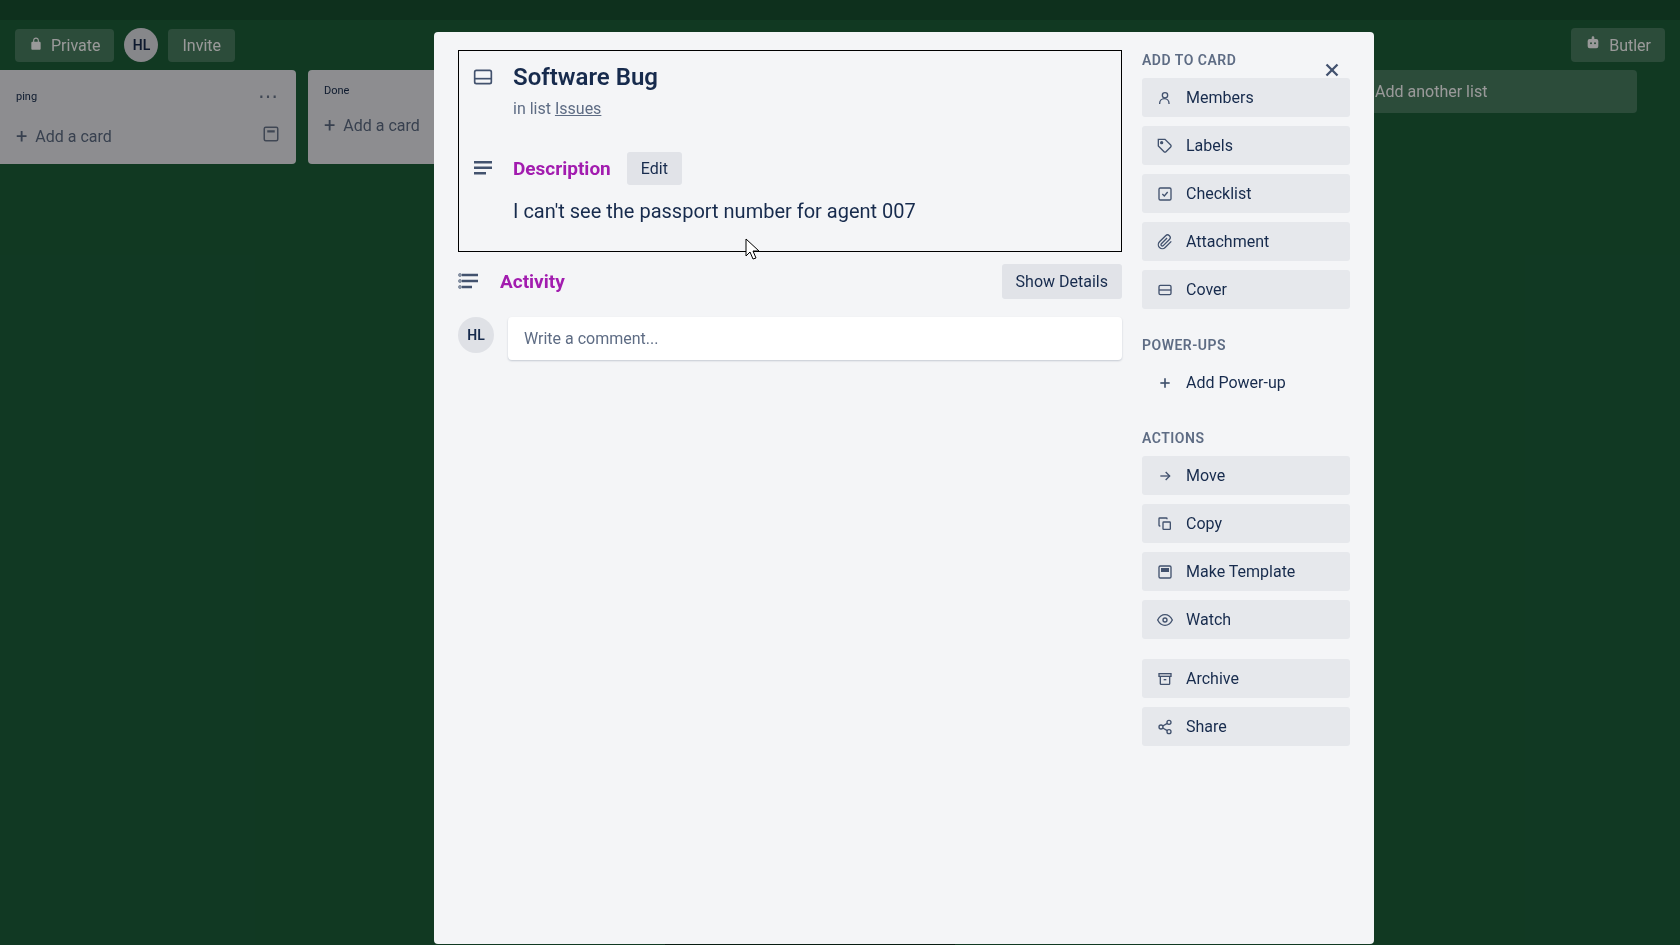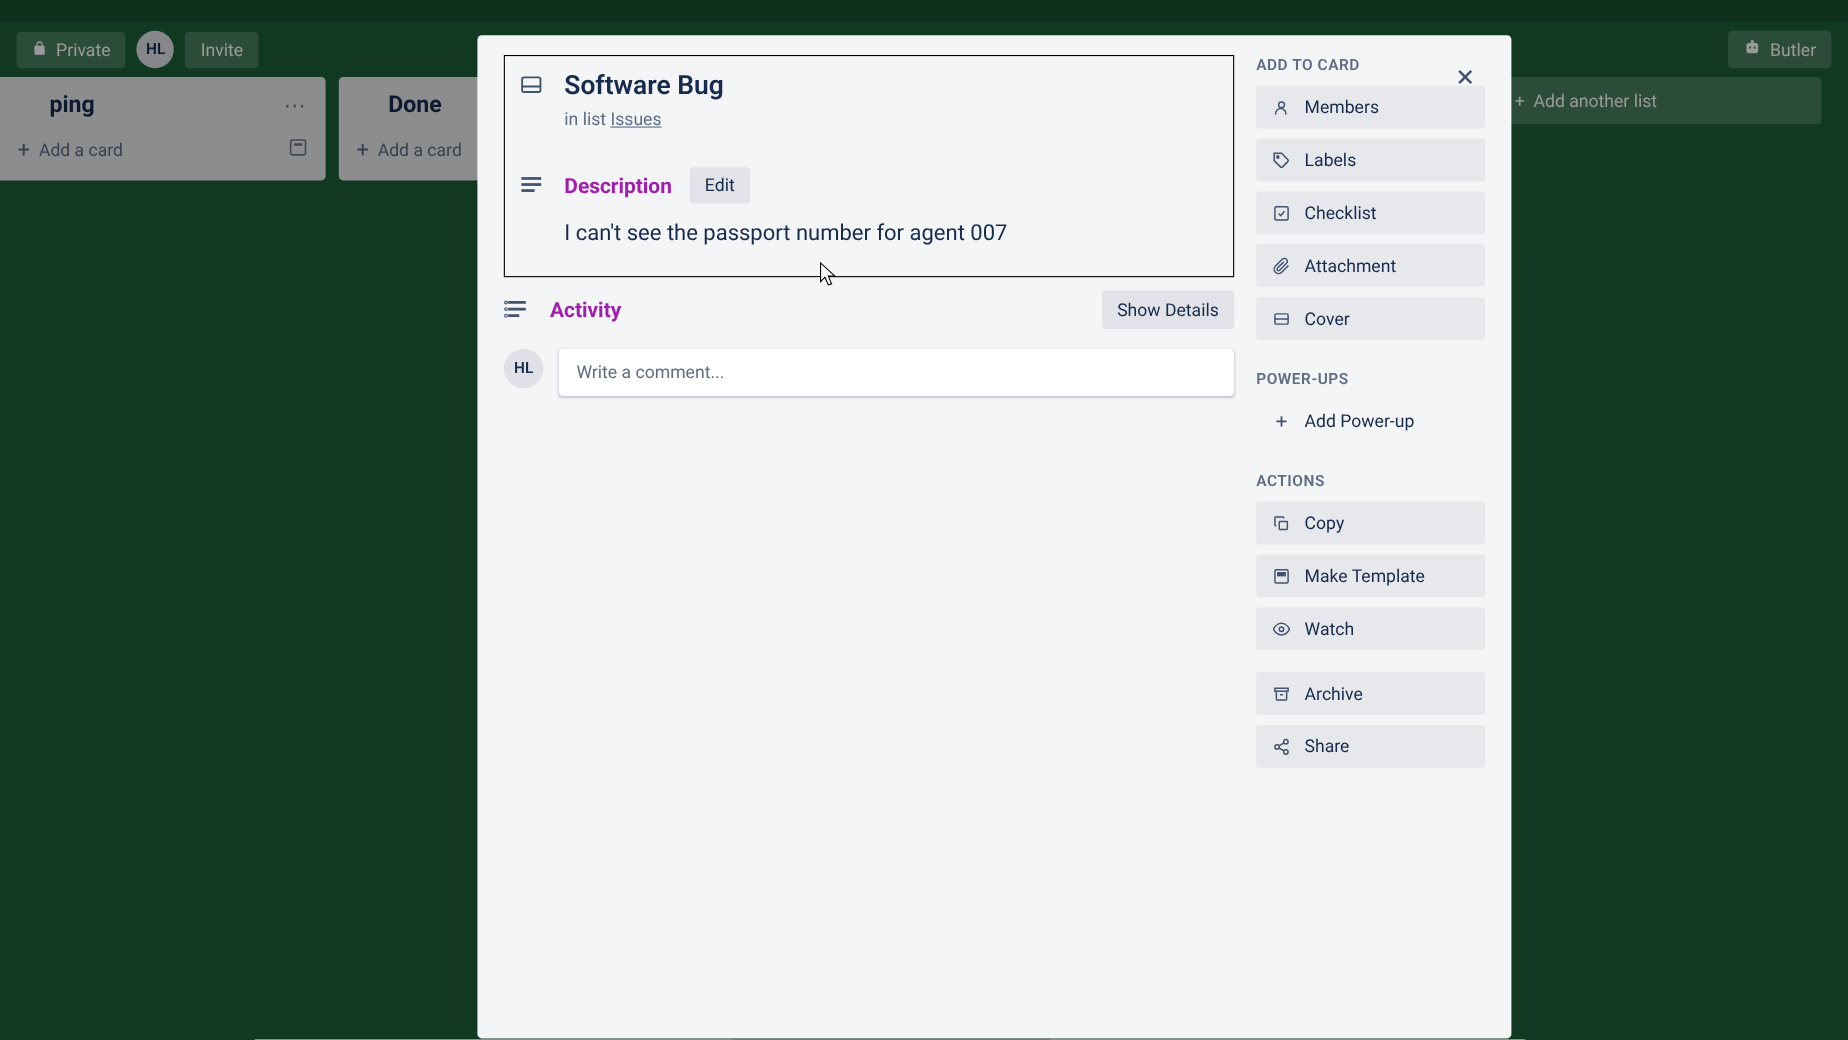--- a/index.html
+++ b/index.html
@@ -92,24 +92,23 @@
     }
     
     .list-header {
       display: flex;
       justify-content: space-between;
       align-items: center;
       padding: 4px 6px 10px;
     }
     
     .list-title {
-      font-weight: 700;
-      font-size: 21px;
-      color: #172b4d;
-      margin-left: 29px;
+      font-weight: 400;
+      font-size: 11px;
+      color: #172b4d;
     }
     
     .list-menu {
       color: #6b778c;
       font-size: 20px;
       letter-spacing: 2px;
     }
     
     .add-card {
       display: flex;
@@ -420,21 +419,21 @@
   <div class="list">
     <div class="list-header">
       <span class="list-title">Done</span>
     </div>
     <div class="add-card">
       <span class="add-card-icon">+</span>
       <span>Add a card</span>
     </div>
   </div>
 
-  <div class="add-list" style="position:absolute; right:4px; top:0;">
+  <div class="add-list" style="position:absolute; right:23px; top:0;">
     <span>+</span>
     <span>Add another list</span>
   </div>
 </div>
 
 <div class="modal">
   <div class="modal-close">
     <svg width="22" height="22" viewBox="0 0 24 24" fill="none" stroke="#42526e" stroke-width="2.5">
         <line x1="18" y1="6" x2="6" y2="18"></line>
         <line x1="6" y1="6" x2="18" y2="18"></line>
@@ -555,20 +554,29 @@
           <svg width="16" height="16" viewBox="0 0 24 24" fill="none" stroke="#42526e" stroke-width="2.5">
               <line x1="12" y1="5" x2="12" y2="19"></line>
               <line x1="5" y1="12" x2="19" y2="12"></line>
             </svg>
         </span>
         <span>Add Power-up</span>
       </button>
 
       <div class="sidebar-heading mt">ACTIONS</div>
 
+      <button class="sidebar-btn">
+        <span class="sidebar-btn-icon">
+          <svg width="16" height="16" viewBox="0 0 24 24" fill="none" stroke="#42526e" stroke-width="2">
+              <line x1="5" y1="12" x2="19" y2="12"></line>
+              <polyline points="13 6 19 12 13 18"></polyline>
+            </svg>
+        </span>
+        <span>Move</span>
+      </button>
 
       <button class="sidebar-btn">
         <span class="sidebar-btn-icon">
           <svg width="16" height="16" viewBox="0 0 24 24" fill="none" stroke="#42526e" stroke-width="2">
               <rect x="9" y="9" width="11" height="11" rx="1"></rect>
               <path d="M5 15H4a1 1 0 01-1-1V4a1 1 0 011-1h10a1 1 0 011 1v1"></path>
             </svg>
         </span>
         <span>Copy</span>
       </button>

